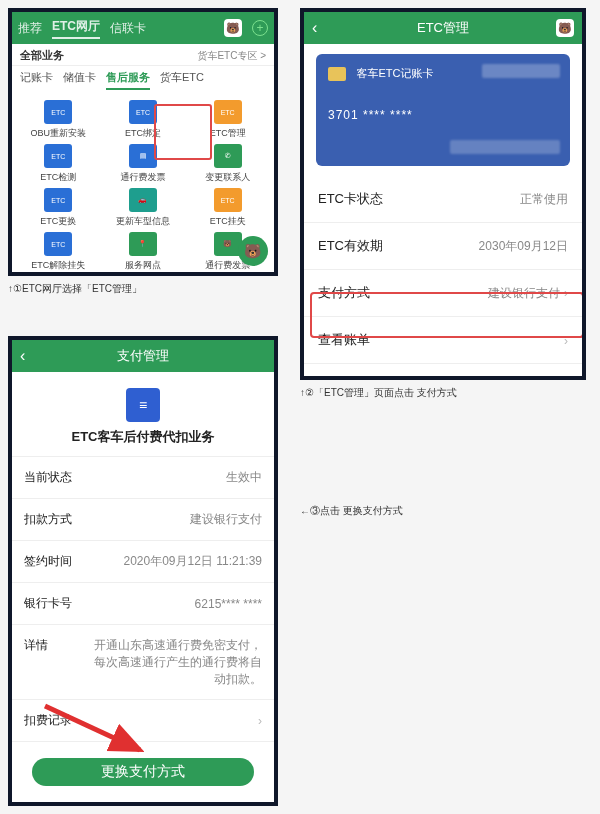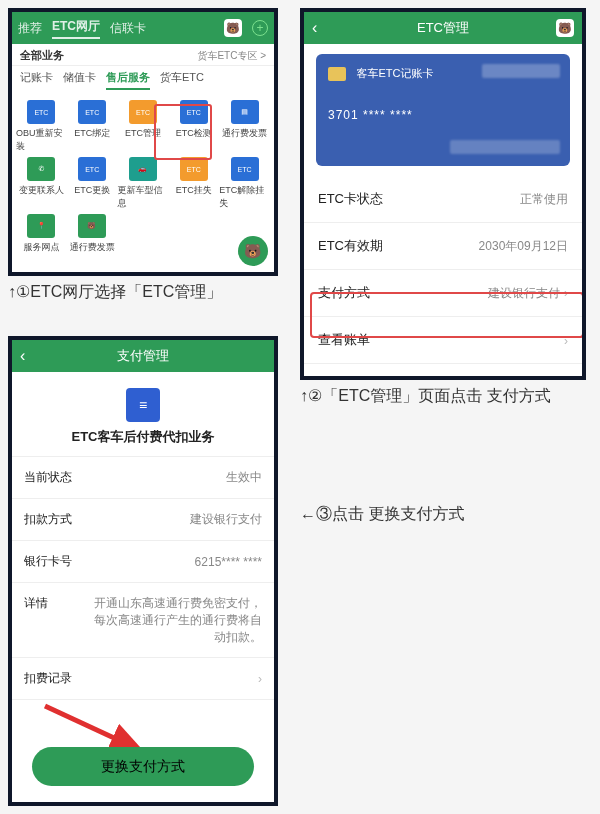--- a/index.html
+++ b/index.html
@@ -41,32 +41,32 @@
   }
   .p1-sub {
     display:flex;align-items:center;justify-content:space-between;
     padding:4px 8px 2px;font-size:11px;border-bottom:1px solid #eee;
   }
   .p1-sub .left{font-weight:600;color:#333;}
   .p1-sub .right{color:#888;font-size:10px;}
   .p1-tabs{display:flex;gap:10px;padding:4px 8px;font-size:11px;color:#555;}
   .p1-tabs .t{padding-bottom:3px;}
   .p1-tabs .t.active{color:#2e9b57;border-bottom:2px solid #2e9b57;font-weight:600;}
-  .grid{display:grid;grid-template-columns:repeat(5,1fr);gap:4px 0;padding:6px 4px;}
+  .grid{display:grid;grid-template-columns:repeat(3,1fr);gap:4px 0;padding:6px 4px;}
   .cell{display:flex;flex-direction:column;align-items:center;font-size:9px;color:#444;position:relative;}
   .ico{width:28px;height:24px;border-radius:3px;margin-bottom:3px;display:flex;align-items:center;justify-content:center;font-size:7px;color:#fff;}
   .blue{background:#2a6fd6;}
   .orange{background:#f39b2d;}
   .green{background:#2e9b57;}
   .teal{background:#1e9e8e;}
   .red-box{position:absolute;border:2px solid #e04848;border-radius:3px;}
   .p1 .red-box{left:142px;top:92px;width:58px;height:56px;}
   .mascot-corner{position:absolute;right:6px;bottom:6px;width:30px;height:30px;border-radius:50%;background:#2e9b57;display:flex;align-items:center;justify-content:center;color:#fff;font-size:14px;}
 
-  .caption{position:absolute;font-size:16px;color:#333;}
+  .caption{position:absolute;font-size:10px;color:#333;}
   .c1{left:8px;top:282px;}
   .c2{left:300px;top:386px;}
   .c3{left:300px;top:504px;}
 
   
   .p2{left:300px;top:8px;width:286px;height:372px;}
   .p2-header{height:32px;background:#2e9b57;color:#fff;display:flex;align-items:center;justify-content:center;font-size:13px;position:relative;}
   .p2-header .back{position:absolute;left:8px;font-size:16px;}
   .p2-header .mascot{position:absolute;right:8px;}
   .card{margin:10px 12px;height:112px;background:#3a5fb0;border-radius:6px;color:#fff;padding:10px 12px;position:relative;overflow:hidden;}
@@ -84,21 +84,21 @@
   
   .p3{left:8px;top:336px;width:270px;height:470px;}
   .p3-header{height:32px;background:#2e9b57;color:#fff;display:flex;align-items:center;justify-content:center;font-size:13px;position:relative;}
   .p3-header .back{position:absolute;left:8px;font-size:16px;}
   .biz{display:flex;flex-direction:column;align-items:center;padding:16px 0 10px;border-bottom:1px solid #eee;}
   .biz .bicon{width:34px;height:34px;background:#2f5fd1;border-radius:4px;display:flex;align-items:center;justify-content:center;color:#fff;font-size:14px;margin-bottom:6px;}
   .biz .bt{font-size:13px;font-weight:600;color:#222;}
   .p3 .row{font-size:12px;padding:12px 12px;}
   .p3 .detail{align-items:flex-start;}
   .p3 .detail .v{max-width:170px;text-align:right;line-height:1.4;}
-  .btn{position:absolute;left:20px;right:20px;bottom:16px;height:39px;background:#2e9b57;color:#000000;border-radius:20px;display:flex;align-items:center;justify-content:center;font-size:14px;}
+  .btn{position:absolute;left:20px;right:20px;bottom:16px;height:28px;background:#2e9b57;color:#ffffff;border-radius:20px;display:flex;align-items:center;justify-content:center;font-size:14px;}
   .arrow{position:absolute;left:28px;bottom:44px;width:120px;height:60px;pointer-events:none;}
 </style>
 </head>
 <body>
 
 <div class="panel p1">
   <div class="p1-header">
     <span class="tab">推荐</span>
     <span class="tab active">ETC网厅</span>
     <span class="tab">信联卡</span>
@@ -218,20 +218,24 @@
     <div class="bt">ETC客车后付费代扣业务</div>
   </div>
   <div id="rows3">
       <div class="row">
         <span class="k">当前状态</span>
         <span class="v">生效中</span>
       </div>
       <div class="row">
         <span class="k">扣款方式</span>
         <span class="v">建设银行支付</span>
+      </div>
+      <div class="row">
+        <span class="k">签约时间</span>
+        <span class="v">2020年09月12日 11:21:39</span>
       </div>
       <div class="row">
         <span class="k">银行卡号</span>
         <span class="v">6215**** ****</span>
       </div>
       <div class="row detail">
         <span class="k">详情</span>
         <span class="v">开通山东高速通行费免密支付，每次高速通行产生的通行费将自动扣款。</span>
       </div>
       <div class="row">

